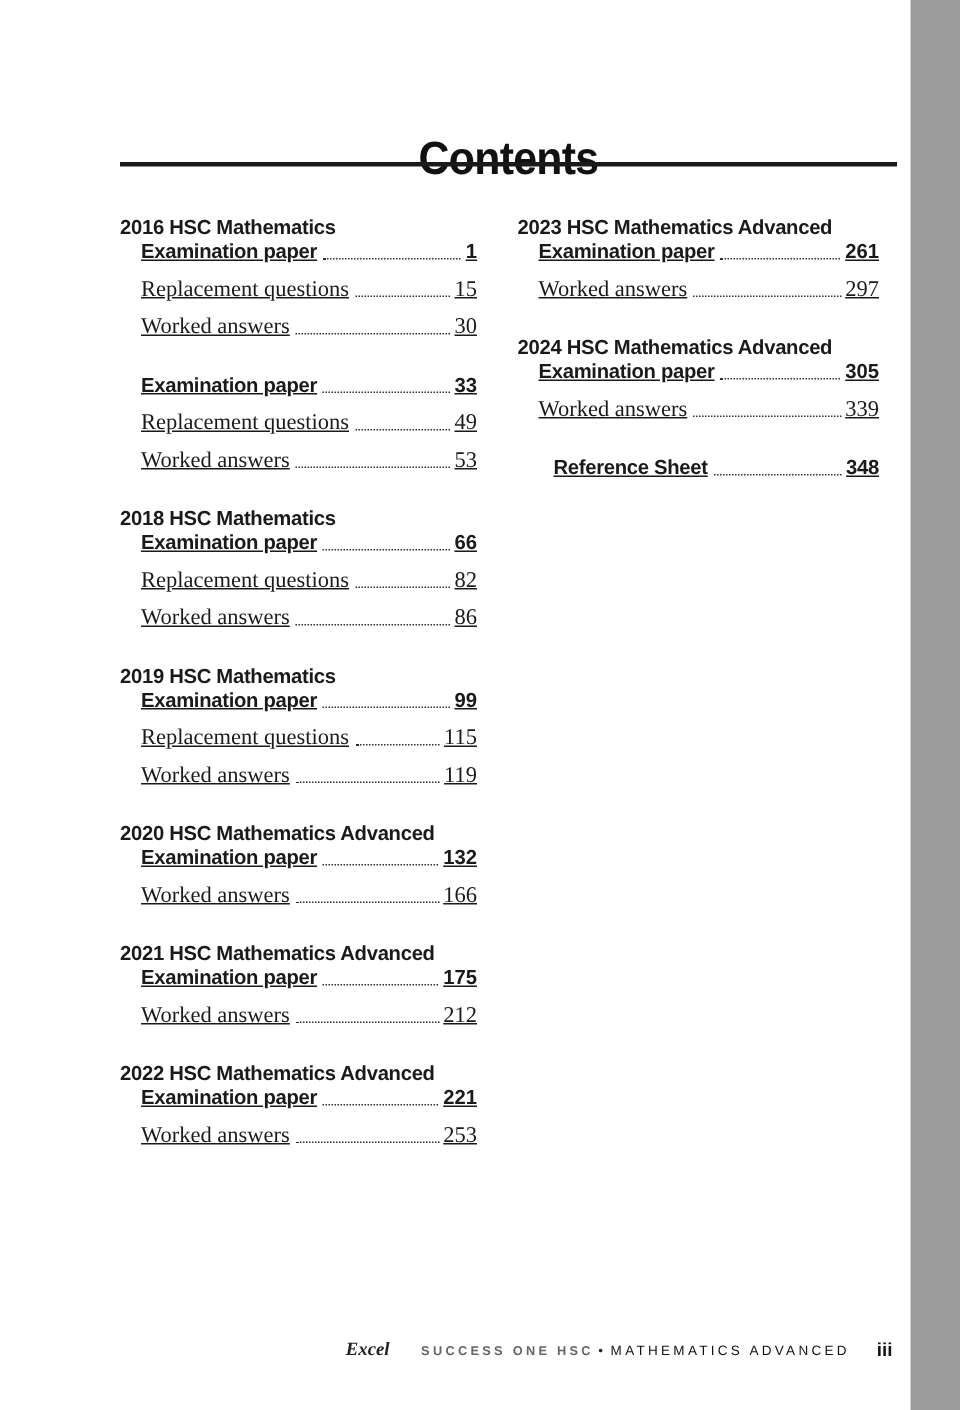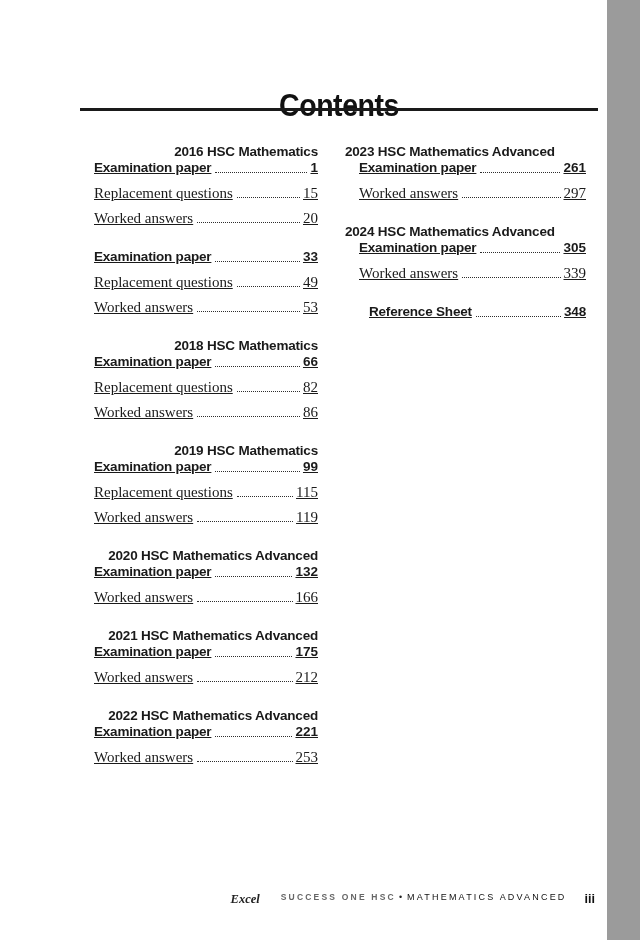--- a/index.html
+++ b/index.html
@@ -36,21 +36,21 @@
     left: 80px; top: 108px;
     width: 518px; height: 3px;
     background: #1a1a1a;
   }
   .columns {
     position: absolute;
     left: 80px; top: 144px;
     width: 518px;
   }
   .col { position: absolute; top: 0; }
-  .col-left  { left: 0;    width: 238px; text-align: right; }
+  .col-left  { left: 0;    width: 238px; }
   .col-right { left: 265px; width: 241px; }
 
   .block { margin-bottom: 23px; }
   .line { display: flex; align-items: flex-end; text-decoration: underline; }
   .head1 {
     font-size: 13.5px; font-weight: 700;
     letter-spacing: -0.2px;
     line-height: 16px;
     white-space: nowrap;
   }
@@ -85,21 +85,21 @@
   .ref-line .lbl, .ref-line .pg {
     font-size: 13.5px; font-weight: 700;
     letter-spacing: -0.2px;
     white-space: nowrap;
   }
   .footer {
     position: absolute;
     left: 80px; top: 892px;
     width: 515px;
     display: flex;
-    align-items: flex-start;
+    align-items: center;
     justify-content: flex-end;
   }
   .brand {
     font-family: "Liberation Serif", serif;
     font-style: italic;
     font-weight: 700;
     font-size: 12.5px;
     color: #222;
   }
   .series {
@@ -147,21 +147,21 @@
         <span class="pg">1</span>
       </div>
       <div class="line sub">
         <span class="lbl">Replacement questions</span>
         <span class="leader"></span>
         <span class="pg">15</span>
       </div>
       <div class="line sub">
         <span class="lbl">Worked answers</span>
         <span class="leader"></span>
-        <span class="pg">20</span>
+        <span class="pg">30</span>
       </div>
     </div>
 
     <div class="block">
       <div class="line head2">
         <span class="lbl">Examination paper</span>
         <span class="leader"></span>
         <span class="pg">33</span>
       </div>
       <div class="line sub">

